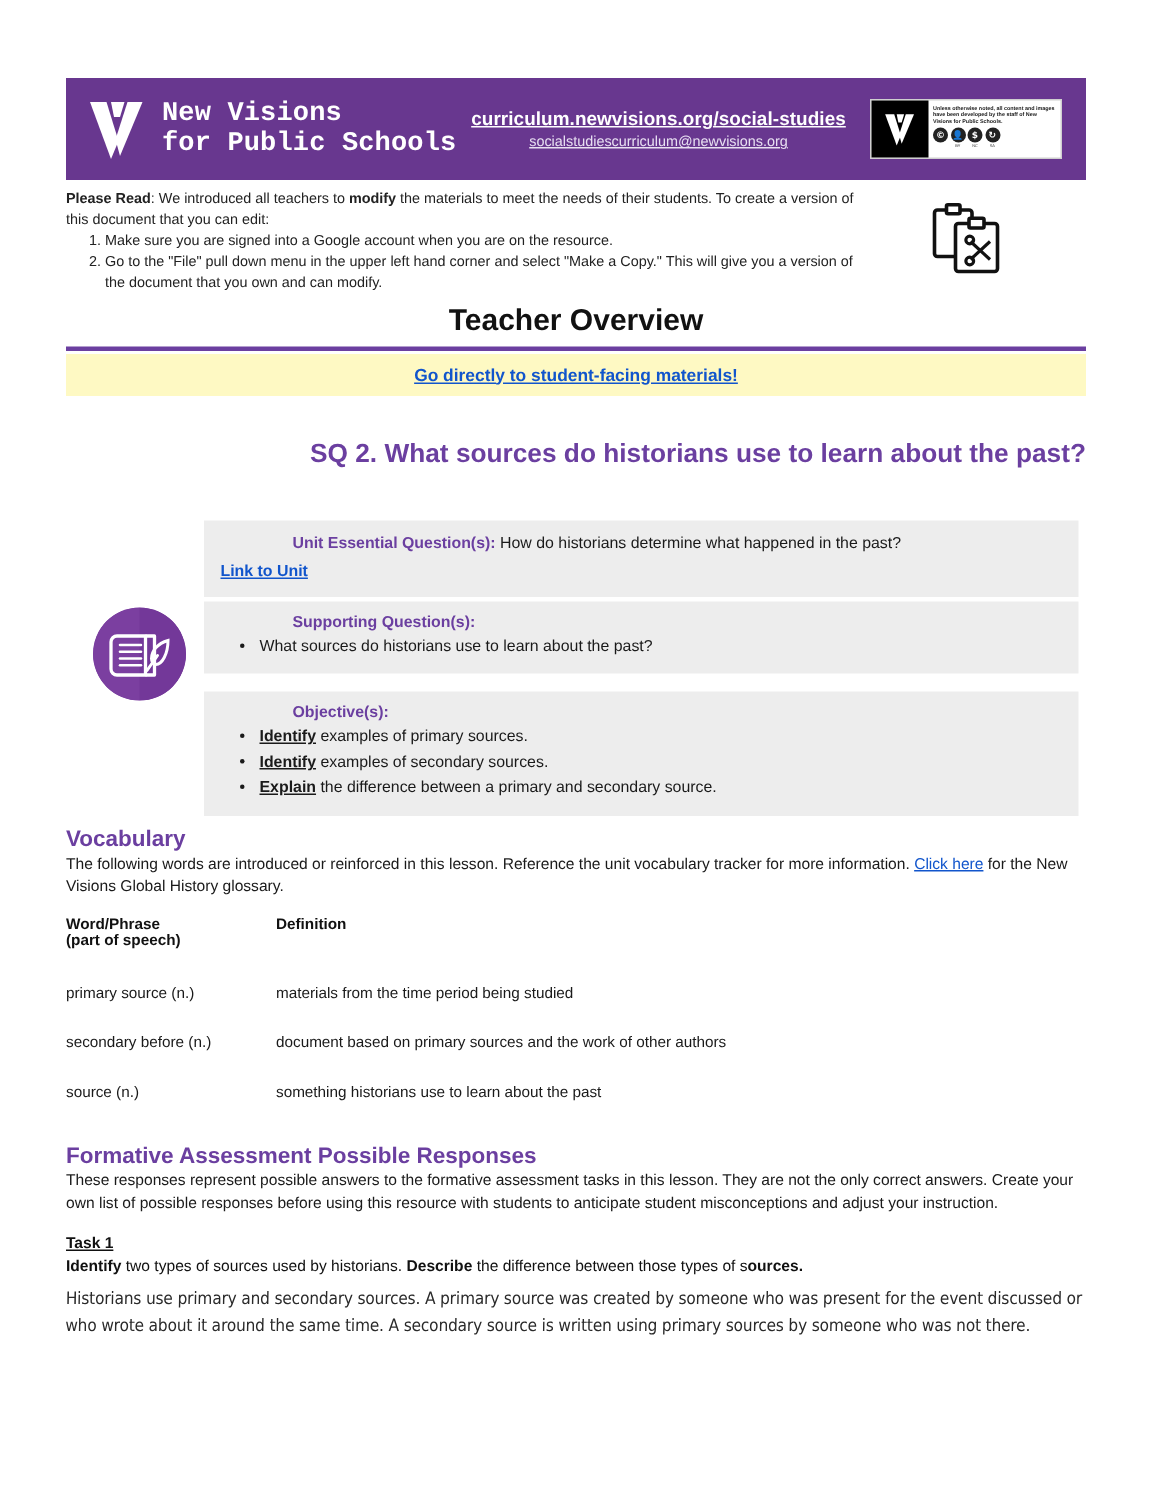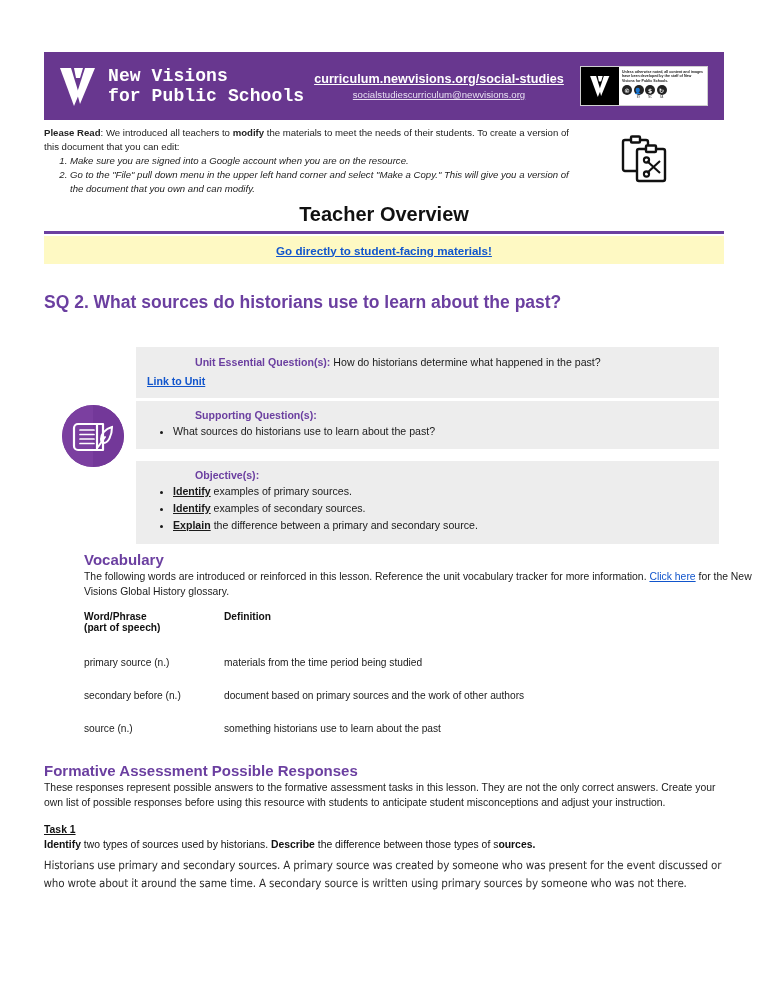--- a/index.html
+++ b/index.html
@@ -49,21 +49,21 @@
     font-family: "DejaVu Sans", sans-serif;
   }
   .cc-caps { display: flex; gap: 1.5px; margin-top: .5px; }
   .cc-cap { width: 10px; font-size: 2.6px; text-align: center; color: #333; }
 
   
   .please-read {
     position: absolute; left: 44px; top: 126px; width: 540px;
     font-size: 9.6px; line-height: 1.42; color: #222;
   }
-  .please-read ol { margin: 1px 0 4px 0; padding-left: 26px; font-style: italic; }
+  .please-read ol { margin: 1px 0 4px 0; padding-left: 26px; }
   .please-read li { margin-bottom: .5px; }
 
   .copy-icon { position: absolute; left: 620px; top: 134px; width: 56px; height: 50px; }
 
   
   .doc-title {
     position: absolute; left: 44px; top: 203px; width: 680px;
     text-align: center; font-size: 20px; font-weight: bold; color: #111;
   }
   .purple-rule {
@@ -73,21 +73,21 @@
     position: absolute; left: 44px; top: 236px; width: 680px; height: 28px;
     background: #fef9c3; display: flex; align-items: center; justify-content: center;
   }
   .lav-band a {
     color: #1155CC; font-weight: bold; font-size: 11.6px; text-decoration: underline;
   }
 
   
   .sq-heading {
     position: absolute; left: 44px; top: 292px; width: 680px;
-    text-align: left; font-size: 17.5px; font-weight: bold; color: #6B3FA0;
+    text-align: right; font-size: 17.5px; font-weight: bold; color: #6B3FA0;
   }
 
   
   .info-wrap { position: absolute; left: 136px; top: 347px; width: 583px; }
   .info-box { background: #EDEDED; padding: 8px 11px 9px 11px; margin-bottom: 3px; }
   .info-box:last-child { margin-bottom: 0; margin-top: 12px; }
   .ib-label { color: #6B3FA0; font-weight: bold; font-size: 10.6px; padding-left: 48px; }
   .ib-text { font-size: 10.6px; color: #1a1a1a; }
   .ib-line { font-size: 10.6px; line-height: 1.5; }
   .ib-link { color: #1155CC; font-weight: bold; text-decoration: underline; font-size: 10.6px; }
@@ -100,21 +100,21 @@
     border-radius: 50%; background: #7B3FA0; overflow: hidden;
   }
 
   
   .sec-head {
     font-size: 15px; font-weight: bold; color: #6B3FA0; margin: 0 0 1px 0;
   }
   .sec-body { font-size: 10.4px; line-height: 1.46; color: #1a1a1a; }
   .sec-body a { color: #1155CC; text-decoration: underline; }
 
-  .vocab-sec { position: absolute; left: 44px; top: 551px; width: 670px; margin-left: 40px; }
+  .vocab-sec { position: absolute; left: 44px; top: 551px; width: 670px; }
 
   
   .vocab-table { margin-top: 12px; width: 640px; border-collapse: collapse; }
   .vocab-table th {
     text-align: left; font-size: 10.2px; font-weight: bold; vertical-align: top;
     padding: 0 8px 18px 0; color: #111;
   }
   .vocab-table td {
     font-size: 10.2px; vertical-align: top; padding: 6px 8px 16px 0; color: #1a1a1a;
   }

